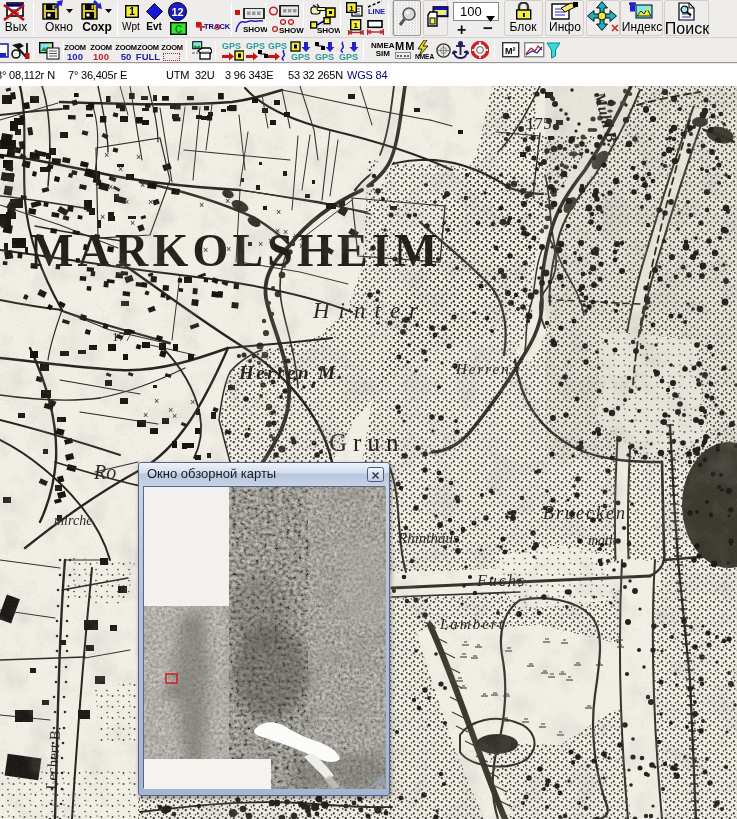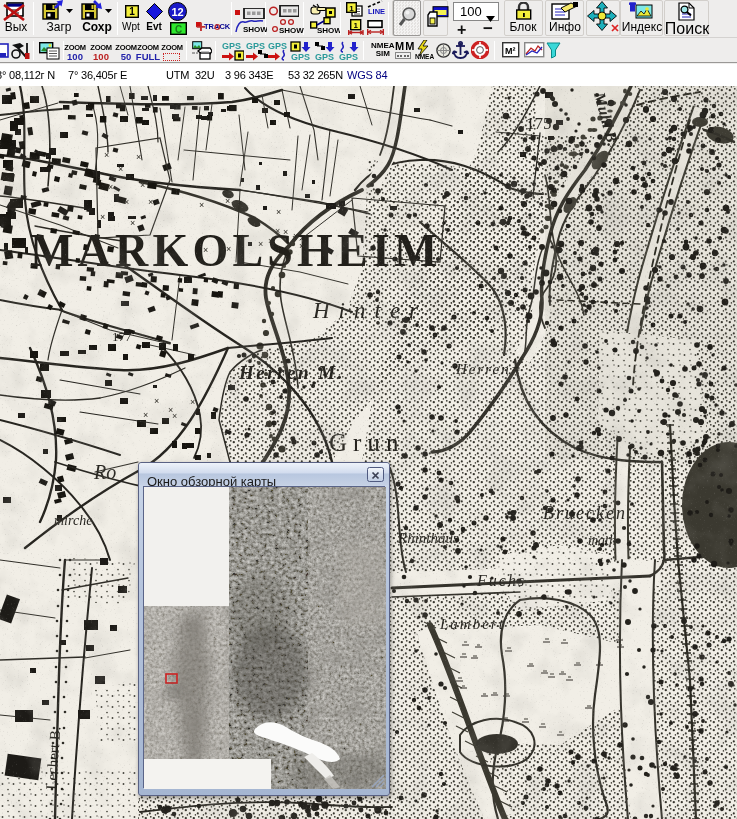--- a/index.html
+++ b/index.html
@@ -32,21 +32,21 @@
           <rect x="1" y="4" width="15" height="15" fill="#d6c835" stroke="#000" stroke-width="1.4"></rect>
           <rect x="4" y="4" width="9" height="6" fill="#000"></rect>
           <rect x="10.5" y="5" width="2" height="4" fill="#d6c835"></rect>
           <rect x="4" y="12" width="9" height="7" fill="#000"></rect>
           <rect x="5.5" y="13.5" width="3" height="3" fill="#fff"></rect>
         </g>
         <line x1="13" y1="8" x2="19" y2="2" stroke="#2222dd" stroke-width="2.6"></line>
         <path d="M21,0 L14.5,1.5 L19.5,6.5 Z" fill="#2222dd"></path>
         <path d="M24,9 l7,0 l-3.5,4 z" fill="#000"></path>
       </svg></div>
-    <div style="position:absolute;left:59px;top:20px;transform:translateX(-50%);font-size:12px;color:#000;font-weight:normal;white-space:nowrap">Загр</div>
+    <div style="position:absolute;left:59px;top:20px;transform:translateX(-50%);font-size:12px;color:#000;font-weight:normal;white-space:nowrap">Окно</div>
     <div style="position:absolute;left:81px;top:0px"><svg width="32" height="20">
         <g>
           <rect x="1" y="4" width="15" height="15" fill="#d6c835" stroke="#000" stroke-width="1.4"></rect>
           <rect x="4" y="4" width="9" height="6" fill="#000"></rect>
           <rect x="10.5" y="5" width="2" height="4" fill="#d6c835"></rect>
           <rect x="4" y="12" width="9" height="7" fill="#000"></rect>
           <rect x="5.5" y="13.5" width="3" height="3" fill="#fff"></rect>
         </g>
         <line x1="13" y1="1" x2="19" y2="7" stroke="#2222dd" stroke-width="2.6"></line>
         <path d="M21,9 L14.5,7.5 L19.5,2.5 Z" fill="#2222dd"></path>
@@ -1762,21 +1762,21 @@
       <text x="440" y="629" font-family="Liberation Serif" font-style="italic" font-size="15" letter-spacing="2" fill="#26241f">Lambert</text>
       <text x="94" y="479" font-family="Liberation Serif" font-style="italic" font-size="20" fill="#26241f">Ro</text>
       <text x="54" y="525" font-family="Liberation Serif" font-style="italic" font-size="14" fill="#26241f">mirche</text>
       <text x="0" y="0" font-family="Liberation Serif" font-size="15" fill="#26241f" transform="translate(56,790) rotate(-86)">Lechert B.</text>
       <rect x="0" y="86" width="737" height="733" filter="url(#cloud)"></rect>
       <rect x="0" y="86" width="737" height="733" filter="url(#speck)"></rect>
     </svg></div>
 <div style="position:absolute;left:138px;top:462px;width:252px;height:334px;
  background:linear-gradient(180deg,#ccd8ea,#b4c3dc 40%,#a5b6d2);border:1px solid #5a6284;border-radius:3px;box-shadow:1px 2px 4px rgba(0,0,0,0.35)">
  <div style="position:absolute;left:0;top:0;right:0;height:22px;background:linear-gradient(180deg,#eef3fa,#d2dcee 45%,#b8c7df 50%,#c5d1e5);border-radius:3px 3px 0 0"></div>
- <div style="position:absolute;left:8px;top:11px;font-size:13px;color:#1a1a1a">Окно обзорной карты</div>
+ <div style="position:absolute;left:8px;top:3px;font-size:13px;color:#1a1a1a">Окно обзорной карты</div>
  <div style="position:absolute;right:5px;top:4px;width:17px;height:15px;background:linear-gradient(180deg,#f4f7fb,#d5deee 55%,#c2cfe4);border:1px solid #4f5a80;border-radius:2.5px"><svg width="15" height="13">
         <path d="M4.5,3.5 L10.5,9.5 M10.5,3.5 L4.5,9.5" stroke="#3a3f52" stroke-width="1.7"></path>
       </svg></div>
  <div style="position:absolute;left:4px;top:23px;width:242px;height:302px;border:1px solid #5a6488;background:#fff"><svg width="242" height="302">
 <defs>
 <filter id="tA" x="0" y="0" width="100%" height="100%">
  <feTurbulence type="fractalNoise" baseFrequency="0.33" numOctaves="5" seed="5"></feTurbulence>
  <feColorMatrix type="matrix" values="1.1 0 0 0 -0.08  1.1 0 0 0 -0.09  1.1 0 0 0 -0.12  0 0 0 0 1"></feColorMatrix>
 </filter>
 <filter id="tLow" x="0" y="0" width="100%" height="100%">

